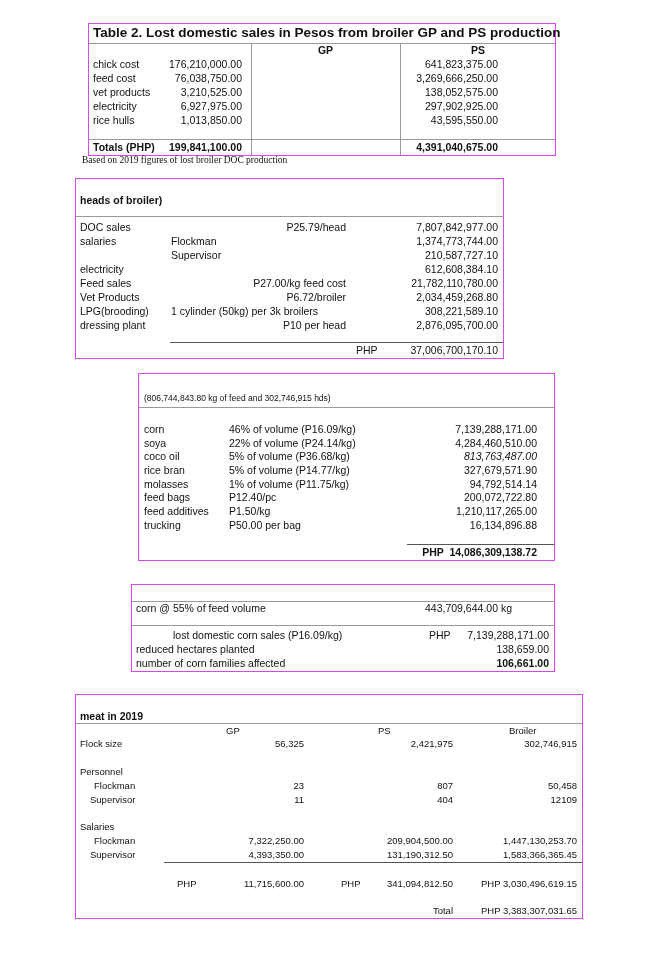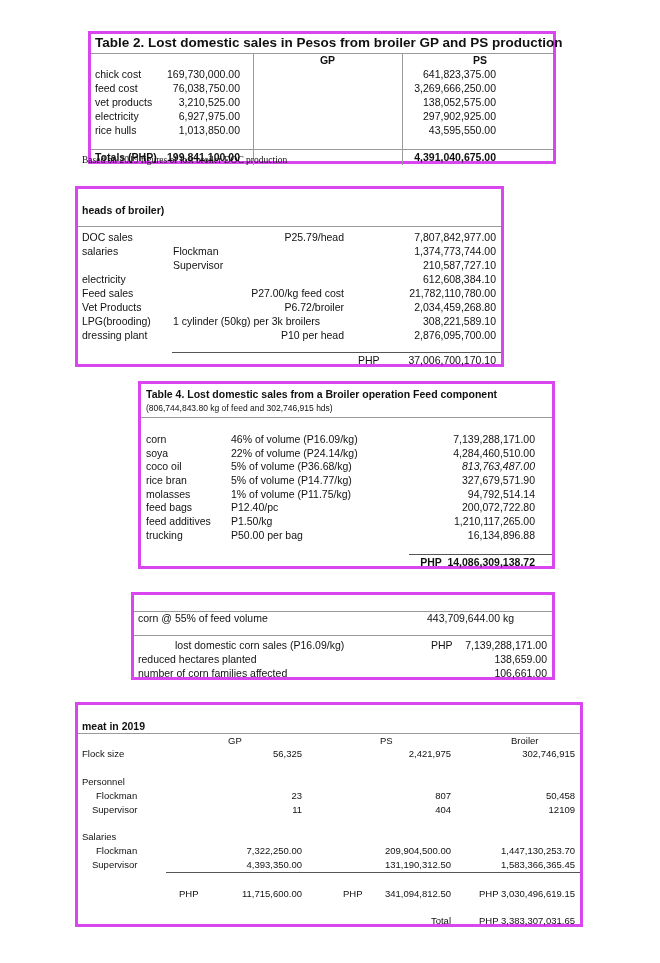--- a/index.html
+++ b/index.html
@@ -2,21 +2,21 @@
 <html><head>
 <meta charset="utf-8">
 <style>
   html, body { margin: 0; padding: 0; }
   body {
     width: 660px; height: 963px; background: #ffffff;
     font-family: "Liberation Sans", "DejaVu Sans", sans-serif;
     color: #111; position: relative; overflow: hidden;
     font-size: 10.5px;
   }
-  .box { position: absolute; border: 3px solid #d946ef; box-sizing: border-box; background: #fff; margin-top: 8px; }
+  .box { position: absolute; border: 1px solid #d946ef; box-sizing: border-box; background: #fff; }
   .r { text-align: right; }
   .b { font-weight: bold; }
   .row { position: absolute; white-space: nowrap; }
   .hline { position: absolute; height: 0; border-top: 1px solid #9a9a9a; }
   .hdark { position: absolute; height: 0; border-top: 1px solid #555; }
   .vline { position: absolute; width: 0; border-left: 1px solid #9a9a9a; }
   .serif { font-family: "Liberation Serif", "DejaVu Serif", serif; }
 </style>
 </head>
 <body>
@@ -24,21 +24,21 @@
 <div class="box" style="left:88px; top:23px; width:468px; height:133px;">
   <div class="row b" style="left:4px; top:1px; font-size:13.5px;">Table 2. Lost domestic sales in Pesos from broiler GP and PS production</div>
   <div class="hline" style="left:0; right:0; top:19px;"></div>
   <div class="vline" style="left:162px; top:19px; height:112px;"></div>
   <div class="vline" style="left:311px; top:19px; height:112px;"></div>
   <div class="row b" style="left:162px; width:149px; text-align:center; top:20px;">GP</div>
   <div class="row b" style="left:311px; width:156px; text-align:center; top:20px;">PS</div>
 
   <div>
     <div class="row" style="left:4px; top:34px;">chick cost</div>
-    <div class="row r" style="right:313px; top:34px;">169,730,000.00</div>
+    <div class="row r" style="right:313px; top:34px;">176,210,000.00</div>
     <div class="row r" style="right:57px; top:34px;">641,823,375.00</div>
   </div>
   <div>
     <div class="row" style="left:4px; top:48px;">feed cost</div>
     <div class="row r" style="right:313px; top:48px;">76,038,750.00</div>
     <div class="row r" style="right:57px; top:48px;">3,269,666,250.00</div>
   </div>
   <div>
     <div class="row" style="left:4px; top:62px;">vet products</div>
     <div class="row r" style="right:313px; top:62px;">3,210,525.00</div>
@@ -106,21 +106,20 @@
     <div class="row r" style="right:157px; top:140px;">P10 per head</div>
     <div class="row r" style="right:5px; top:140px;">2,876,095,700.00</div>
   </div>
 
   <div class="hdark" style="left:94px; right:0; top:163px;"></div>
   <div class="row" style="left:280px; top:165px;">PHP</div>
   <div class="row r" style="right:5px; top:165px;">37,006,700,170.10</div>
 </div>
 
 <div class="box" style="left:138px; top:373px; width:417px; height:188px;">
-  <div class="row b" style="left:5px; top:4px; font-size:10.5px;">Table 4. Lost domestic sales from a Broiler operation Feed component</div>
   <div class="row" style="left:5px; top:19px; font-size:8.5px;">(806,744,843.80 kg of feed and 302,746,915 hds)</div>
   <div class="hline" style="left:0; right:0; top:33px;"></div>
 
   <div>
     <div class="row" style="left:5px; top:49px;">corn</div>
     <div class="row" style="left:90px; top:49px;">46% of volume (P16.09/kg)</div>
     <div class="row r" style="right:17px; top:49px;">7,139,288,171.00</div>
   </div>
   <div>
     <div class="row" style="left:5px; top:63px;">soya</div>
@@ -172,21 +171,21 @@
     <div class="row" style="left:4px; top:44px;padding-left:37px;">lost domestic corn sales (P16.09/kg)</div>
     <div class="row" style="left:297px; top:44px;">PHP</div>
     <div class="row r" style="right:5px; top:44px;">7,139,288,171.00</div>
   </div>
   <div>
     <div class="row" style="left:4px; top:58px;">reduced hectares planted</div>
     <div class="row r" style="right:5px; top:58px;">138,659.00</div>
   </div>
   <div>
     <div class="row" style="left:4px; top:72px;">number of corn families affected</div>
-    <div class="row r" style="right:5px; top:72px;">106,661.00</div>
+    <div class="row r" style="right:5px; top:72px;font-weight:bold;">106,661.00</div>
   </div>
 </div>
 
 <div class="box" style="left:75px; top:694px; width:508px; height:225px; font-size:9.5px;">
   <div class="row b" style="left:4px; top:15px; font-size:10.5px;">meat in 2019</div>
   <div class="hline" style="left:0; right:0; top:28px;"></div>
 
   <div class="row" style="left:150px; top:30px;">GP</div>
   <div class="row" style="left:302px; top:30px;">PS</div>
   <div class="row" style="left:433px; top:30px;">Broiler</div>

